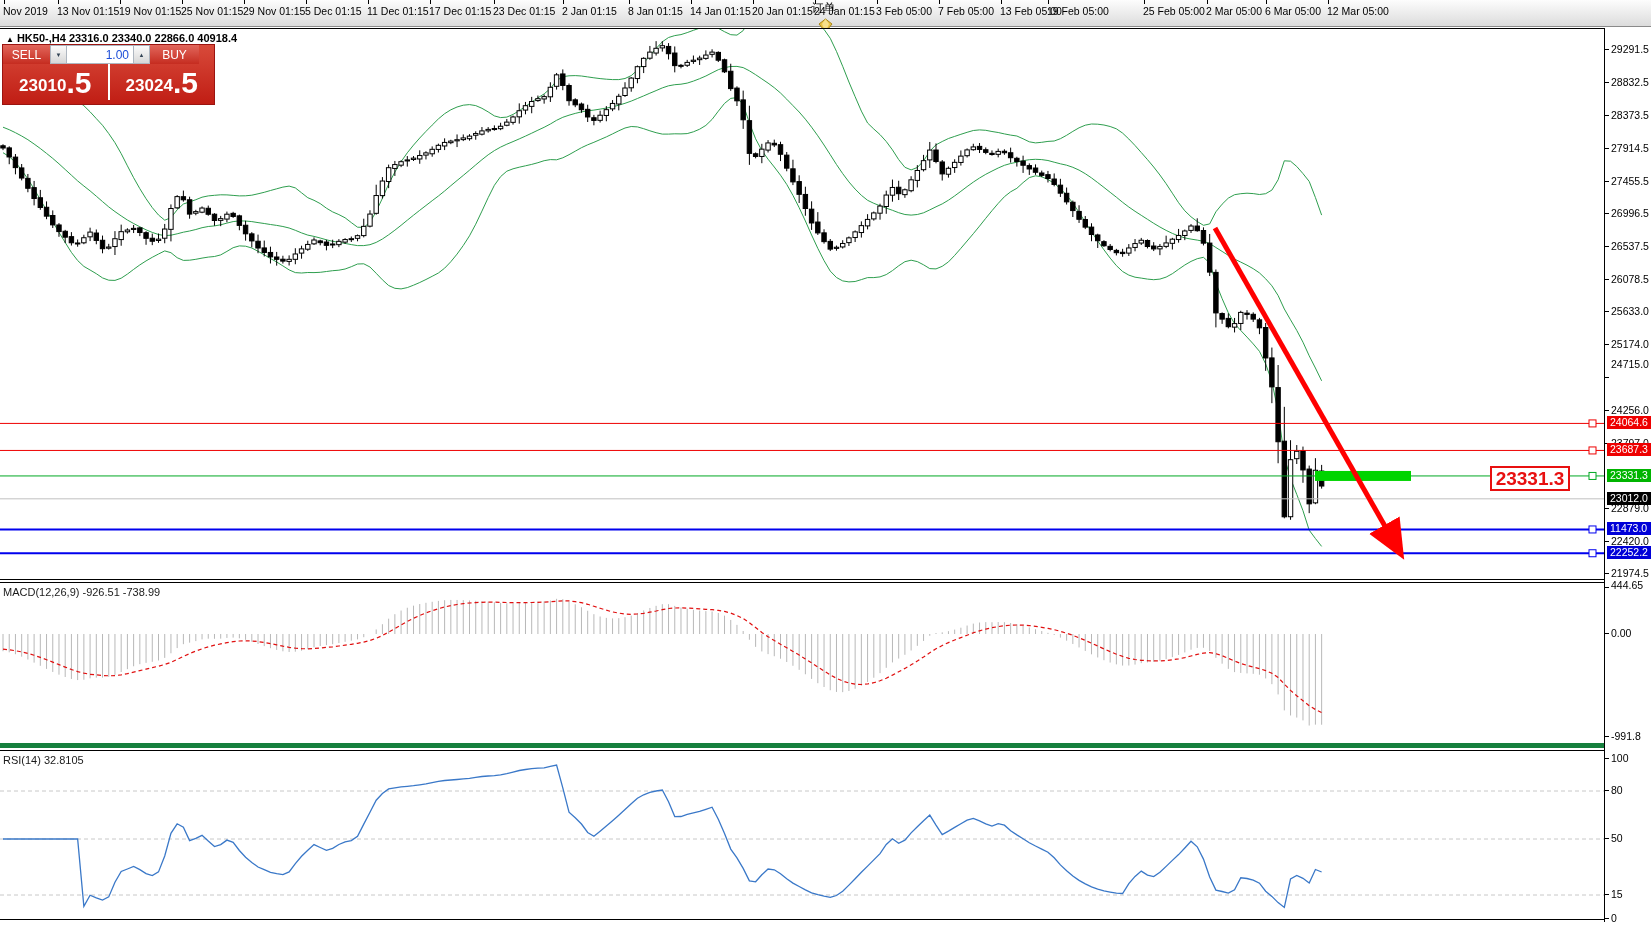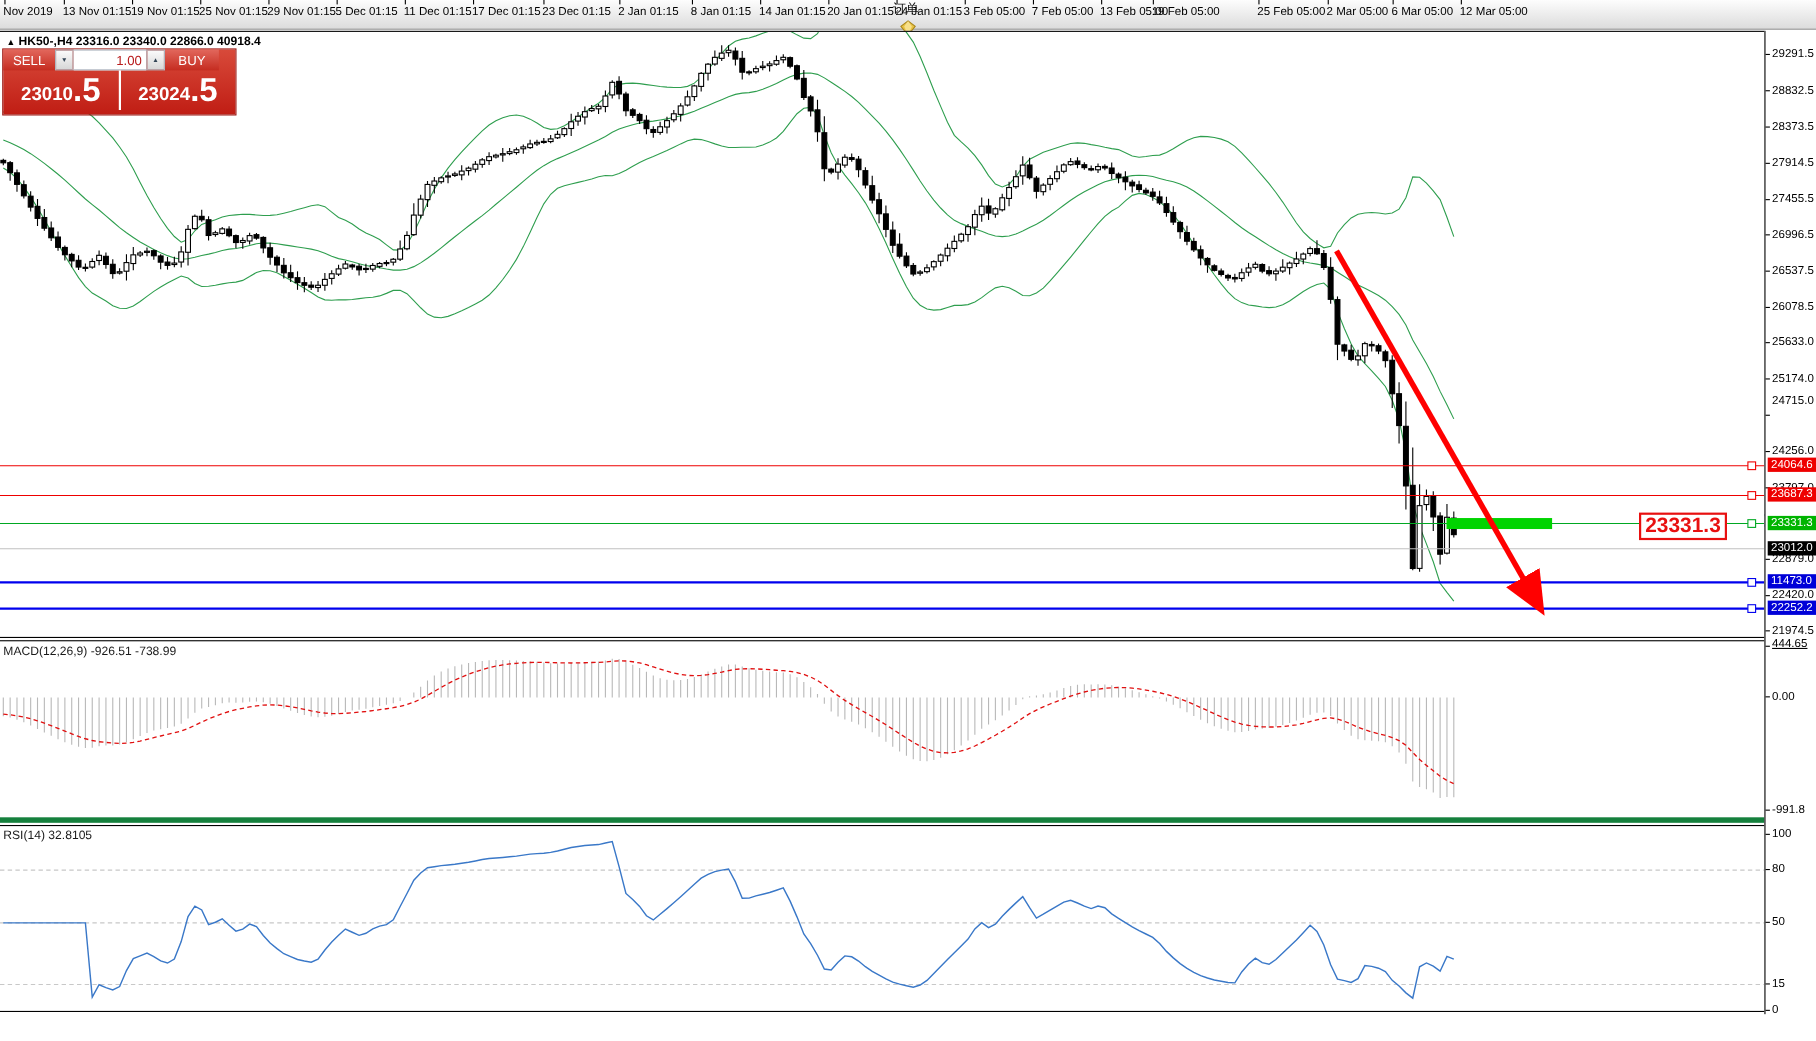--- a/index.html
+++ b/index.html
@@ -53,21 +53,21 @@
 
   #trade-panel { position:absolute; left:2px; top:15px; width:213px; height:61px; z-index:7;
     background:linear-gradient(#d84a3a,#c01d14); border:1px solid #9b1410; }
   .tp-row { display:flex; height:19px; }
   .tp-sell,.tp-buy { width:47px; height:19px; background:linear-gradient(#e2675c,#c52c20);
     color:#fff; border:none; font-size:12px; }
   .tp-buy { width:49px; }
   .tp-step { width:17px; height:19px; background:linear-gradient(#fbfbfb,#d7d7d7);
     border:1px solid #aeb6c0; font-size:6px; color:#345; }
   .tp-vol { width:66px; height:19px; border:1px solid #aeb6c0; border-left:none; border-right:none;
-    text-align:right; font-size:12px; padding-right:4px; color:#b91c1c; }
+    text-align:right; font-size:12px; padding-right:4px; color:#1d4ed8; }
   .tp-prices { display:flex; height:36px; }
   .tp-price { flex:1; display:flex; align-items:flex-end; justify-content:center;
     color:#fff; padding-bottom:4px; }
   .tp-price:first-child { border-right:2px solid #fff; }
   .p-int { font-size:17px; font-weight:bold; line-height:20px; }
   .p-frac { font-size:30px; font-weight:bold; line-height:26px; }
 
   #cn-note { position:absolute; left:1388px; top:366px; font-size:30px; font-weight:bold;
     color:#00c400; text-shadow:2px 2px 0 #000; letter-spacing:2px; z-index:6; white-space:nowrap; }
   #price-callout { position:absolute; left:1490px; top:437px; width:80px; height:25px;
@@ -1000,21 +1000,21 @@
       <div class="ytick" style="top: 375.709px;">24256.0</div>
       <div class="ytickmark" style="top: 414.589px;"></div>
       <div class="ytick" style="top: 408.589px;">23797.0</div>
       <div class="ytickmark" style="top: 480.348px;"></div>
       <div class="ytick" style="top: 474.348px;">22879.0</div>
       <div class="ytickmark" style="top: 513.228px;"></div>
       <div class="ytick" style="top: 507.228px;">22420.0</div>
       <div class="ytickmark" style="top: 545.14px;"></div>
       <div class="ytick" style="top: 539.14px;">21974.5</div>
       <div class="ytickmark" style="top: 558.97px;"></div>
-      <div class="ytick" style="top: 551px; text-decoration: underline;">444.65</div>
+      <div class="ytick" style="top: 551px;">444.65</div>
       <div class="ytickmark" style="top: 605px;"></div>
       <div class="ytick" style="top: 599px;">0.00</div>
       <div class="ytickmark" style="top: 707.671px;"></div>
       <div class="ytick" style="top: 701.671px;">-991.8</div>
       <div class="ytickmark" style="top: 730px;"></div>
       <div class="ytick" style="top: 724px;">100</div>
       <div class="ytickmark" style="top: 762px;"></div>
       <div class="ytick" style="top: 756px;">80</div>
       <div class="ytickmark" style="top: 810px;"></div>
       <div class="ytick" style="top: 804px;">50</div>

